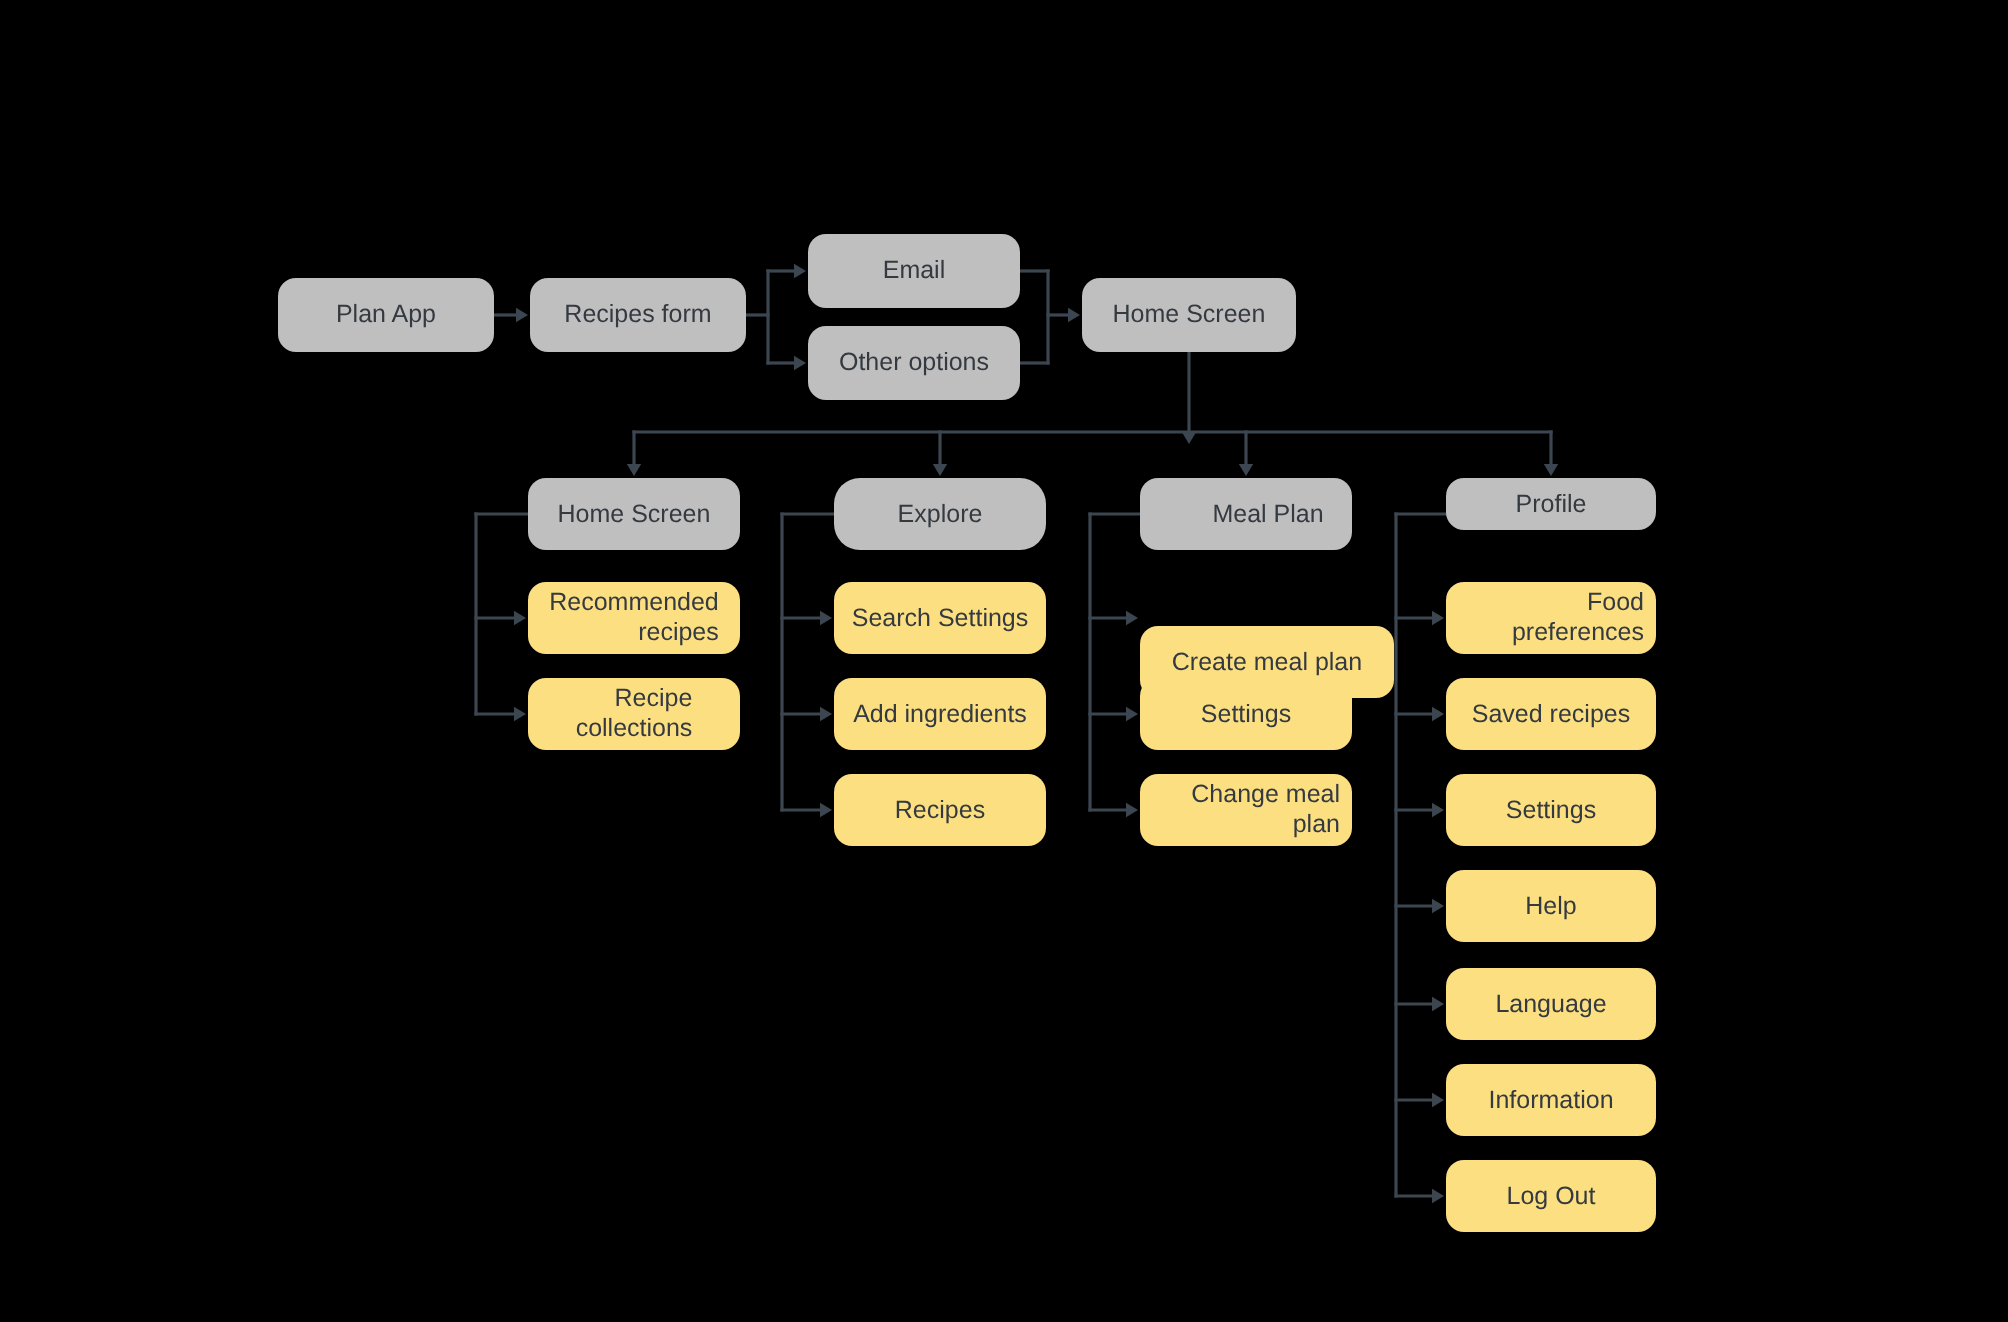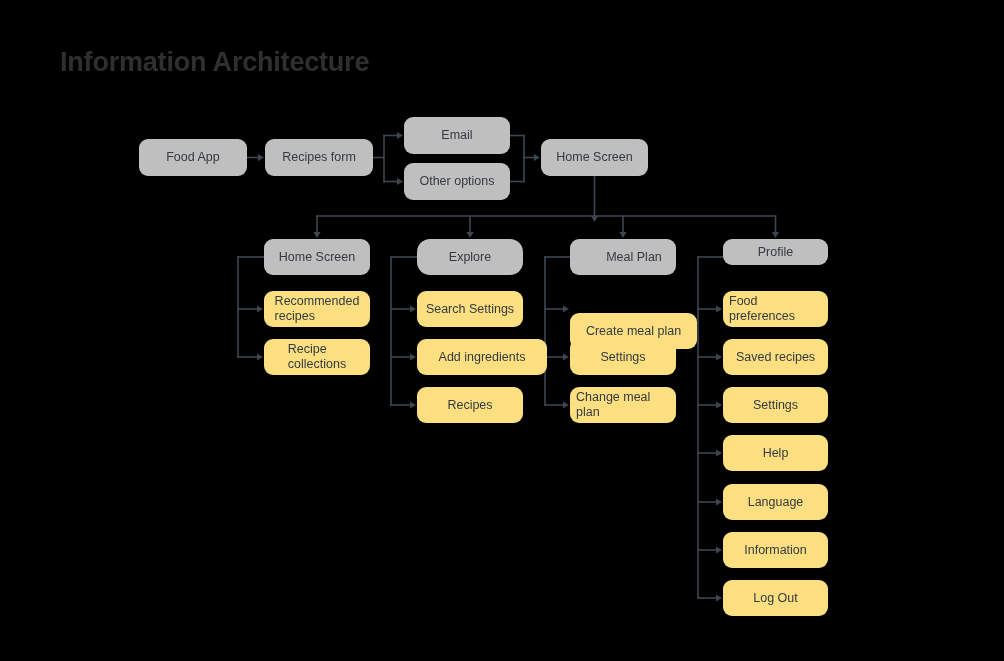--- a/index.html
+++ b/index.html
@@ -37,36 +37,35 @@
     height: 661px;
     pointer-events: none;
   }
   .node {
     position: absolute;
     box-sizing: border-box;
     border-radius: 9px;
     display: flex;
     align-items: center;
     justify-content: center;
-    text-align: left;
+    text-align: right;
     font-size: 12.5px;
     line-height: 1.18;
     color: #343a40;
     padding: 2px 6px;
     white-space: pre-line;
   }
   .node.gray  { background: #bfbfbf; }
   .node.amber { background: #fcdf80; }
 </style>
 </head>
 <body>
 
 <div id="canvas">
 
-  <div id="page-title">Information Architecture</div>
 
   <svg id="edges" viewBox="0 0 1004 661" width="1004" height="661">
       <path d="M247 157.5 H 258" fill="none" stroke="#3c4650" stroke-width="1.6" stroke-linecap="square"></path>
       <polygon points="258,153.9 264,157.5 258,161.1" fill="#3c4650"></polygon>
       <path d="M373 157.5 H 384" fill="none" stroke="#3c4650" stroke-width="1.6" stroke-linecap="square"></path>
       <path d="M384 135.5 V 181.5" fill="none" stroke="#3c4650" stroke-width="1.6" stroke-linecap="square"></path>
       <path d="M384 135.5 H 397" fill="none" stroke="#3c4650" stroke-width="1.6" stroke-linecap="square"></path>
       <polygon points="397,131.9 403,135.5 397,139.1" fill="#3c4650"></polygon>
       <path d="M384 181.5 H 397" fill="none" stroke="#3c4650" stroke-width="1.6" stroke-linecap="square"></path>
       <polygon points="397,177.9 403,181.5 397,185.1" fill="#3c4650"></polygon>
@@ -120,33 +119,33 @@
       <polygon points="716,449.4 722,453 716,456.6" fill="#3c4650"></polygon>
       <path d="M698 502 H 716" fill="none" stroke="#3c4650" stroke-width="1.6" stroke-linecap="square"></path>
       <polygon points="716,498.4 722,502 716,505.6" fill="#3c4650"></polygon>
       <path d="M698 550 H 716" fill="none" stroke="#3c4650" stroke-width="1.6" stroke-linecap="square"></path>
       <polygon points="716,546.4 722,550 716,553.6" fill="#3c4650"></polygon>
       <path d="M698 598 H 716" fill="none" stroke="#3c4650" stroke-width="1.6" stroke-linecap="square"></path>
       <polygon points="716,594.4 722,598 716,601.6" fill="#3c4650"></polygon>
     </svg>
 
   <div id="nodes">
-      <div class="node gray" style="left: 139px; top: 139px; width: 108px; height: 37px;">Food App</div>
+      <div class="node gray" style="left: 139px; top: 139px; width: 108px; height: 37px;">Plan App</div>
       <div class="node gray" style="left: 265px; top: 139px; width: 108px; height: 37px;">Recipes form</div>
       <div class="node gray" style="left: 404px; top: 117px; width: 106px; height: 37px;">Email</div>
       <div class="node gray" style="left: 404px; top: 163px; width: 106px; height: 37px;">Other options</div>
       <div class="node gray" style="left: 541px; top: 139px; width: 107px; height: 37px;">Home Screen</div>
       <div class="node gray" style="left: 264px; top: 239px; width: 106px; height: 36px;">Home Screen</div>
       <div class="node amber" style="left: 264px; top: 291px; width: 106px; height: 36px;">Recommended
 recipes</div>
       <div class="node amber" style="left: 264px; top: 339px; width: 106px; height: 36px;">Recipe
 collections</div>
       <div class="node gray" style="left: 417px; top: 239px; width: 106px; height: 36px; border-radius: 13px;">Explore</div>
       <div class="node amber" style="left: 417px; top: 291px; width: 106px; height: 36px;">Search Settings</div>
-      <div class="node amber" style="left: 417px; top: 339px; width: 130px; height: 36px;">Add ingredients</div>
+      <div class="node amber" style="left: 417px; top: 339px; width: 106px; height: 36px;">Add ingredients</div>
       <div class="node amber" style="left: 417px; top: 387px; width: 106px; height: 36px;">Recipes</div>
       <div class="node gray" style="left: 570px; top: 239px; width: 106px; height: 36px; padding-left: 28px;">Meal Plan</div>
       <div class="node amber" style="left: 570px; top: 285px; width: 127px; height: 36px; margin-top: 28px;">Create meal plan</div>
       <div class="node amber" style="left: 570px; top: 339px; width: 106px; height: 36px;">Settings</div>
       <div class="node amber" style="left: 570px; top: 387px; width: 106px; height: 36px;">Change meal plan</div>
       <div class="node gray" style="left: 723px; top: 239px; width: 105px; height: 26px;">Profile</div>
       <div class="node amber" style="left: 723px; top: 291px; width: 105px; height: 36px;">Food preferences</div>
       <div class="node amber" style="left: 723px; top: 339px; width: 105px; height: 36px;">Saved recipes</div>
       <div class="node amber" style="left: 723px; top: 387px; width: 105px; height: 36px;">Settings</div>
       <div class="node amber" style="left: 723px; top: 435px; width: 105px; height: 36px;">Help</div>

